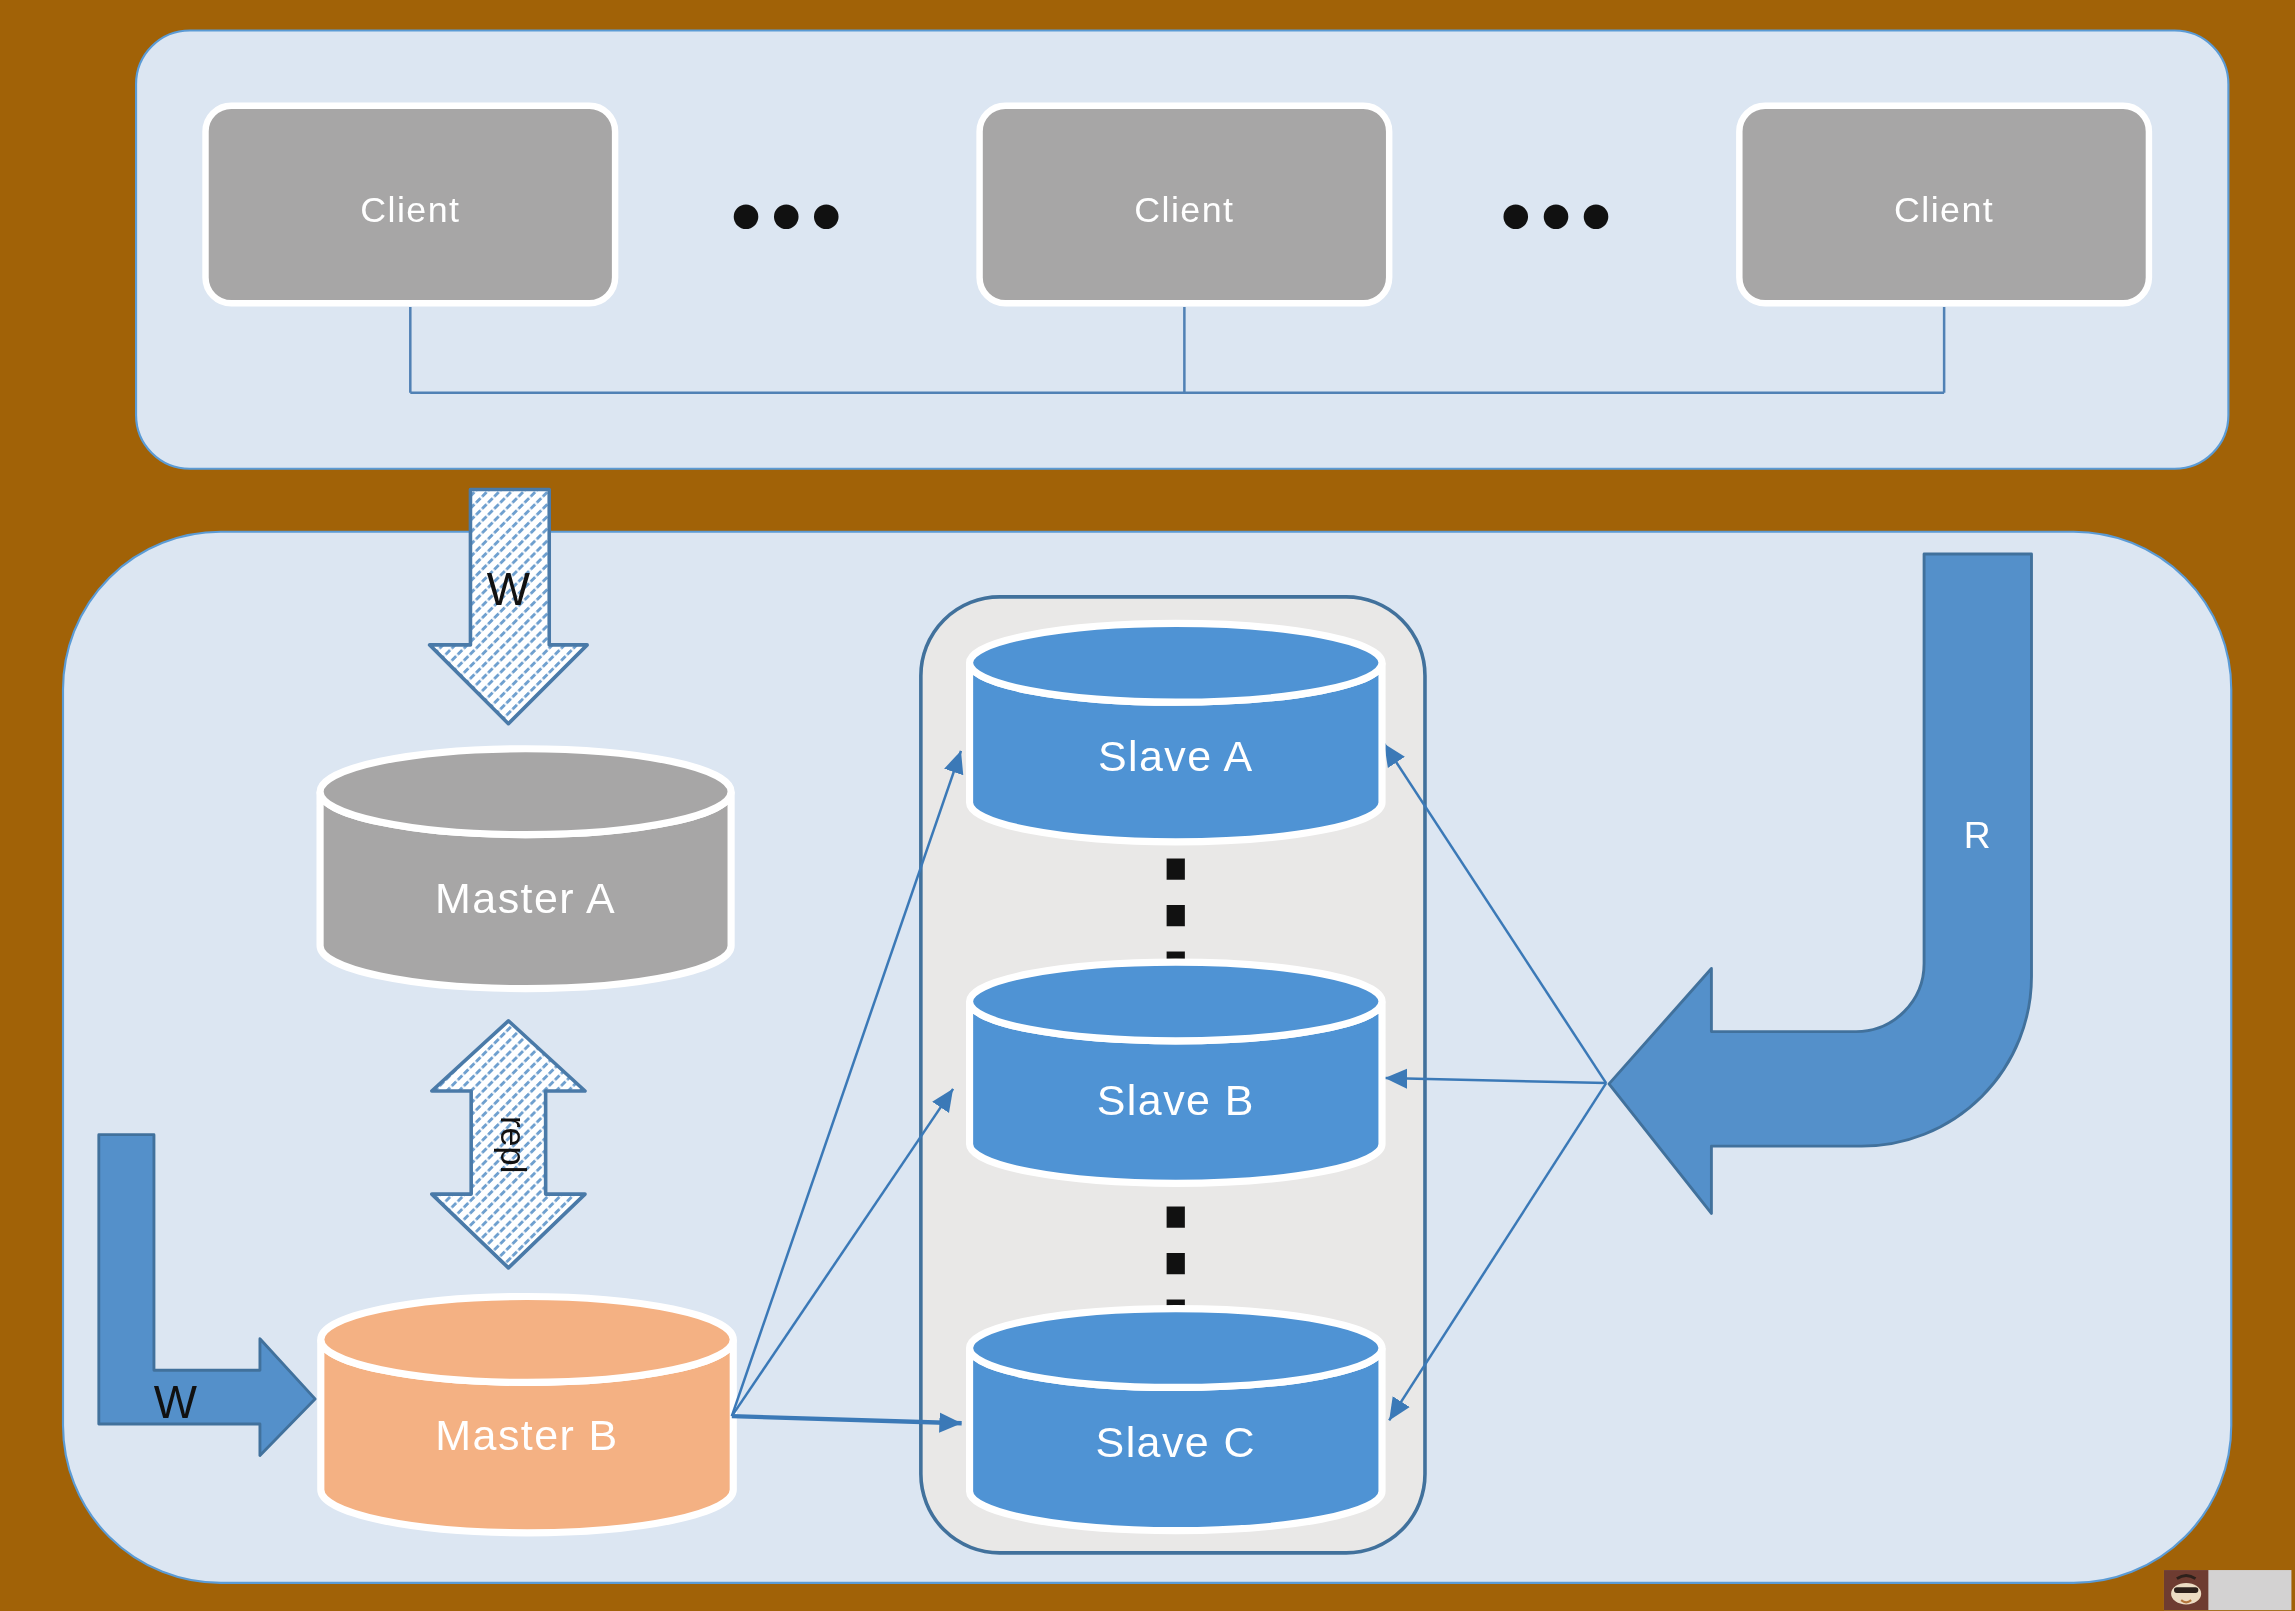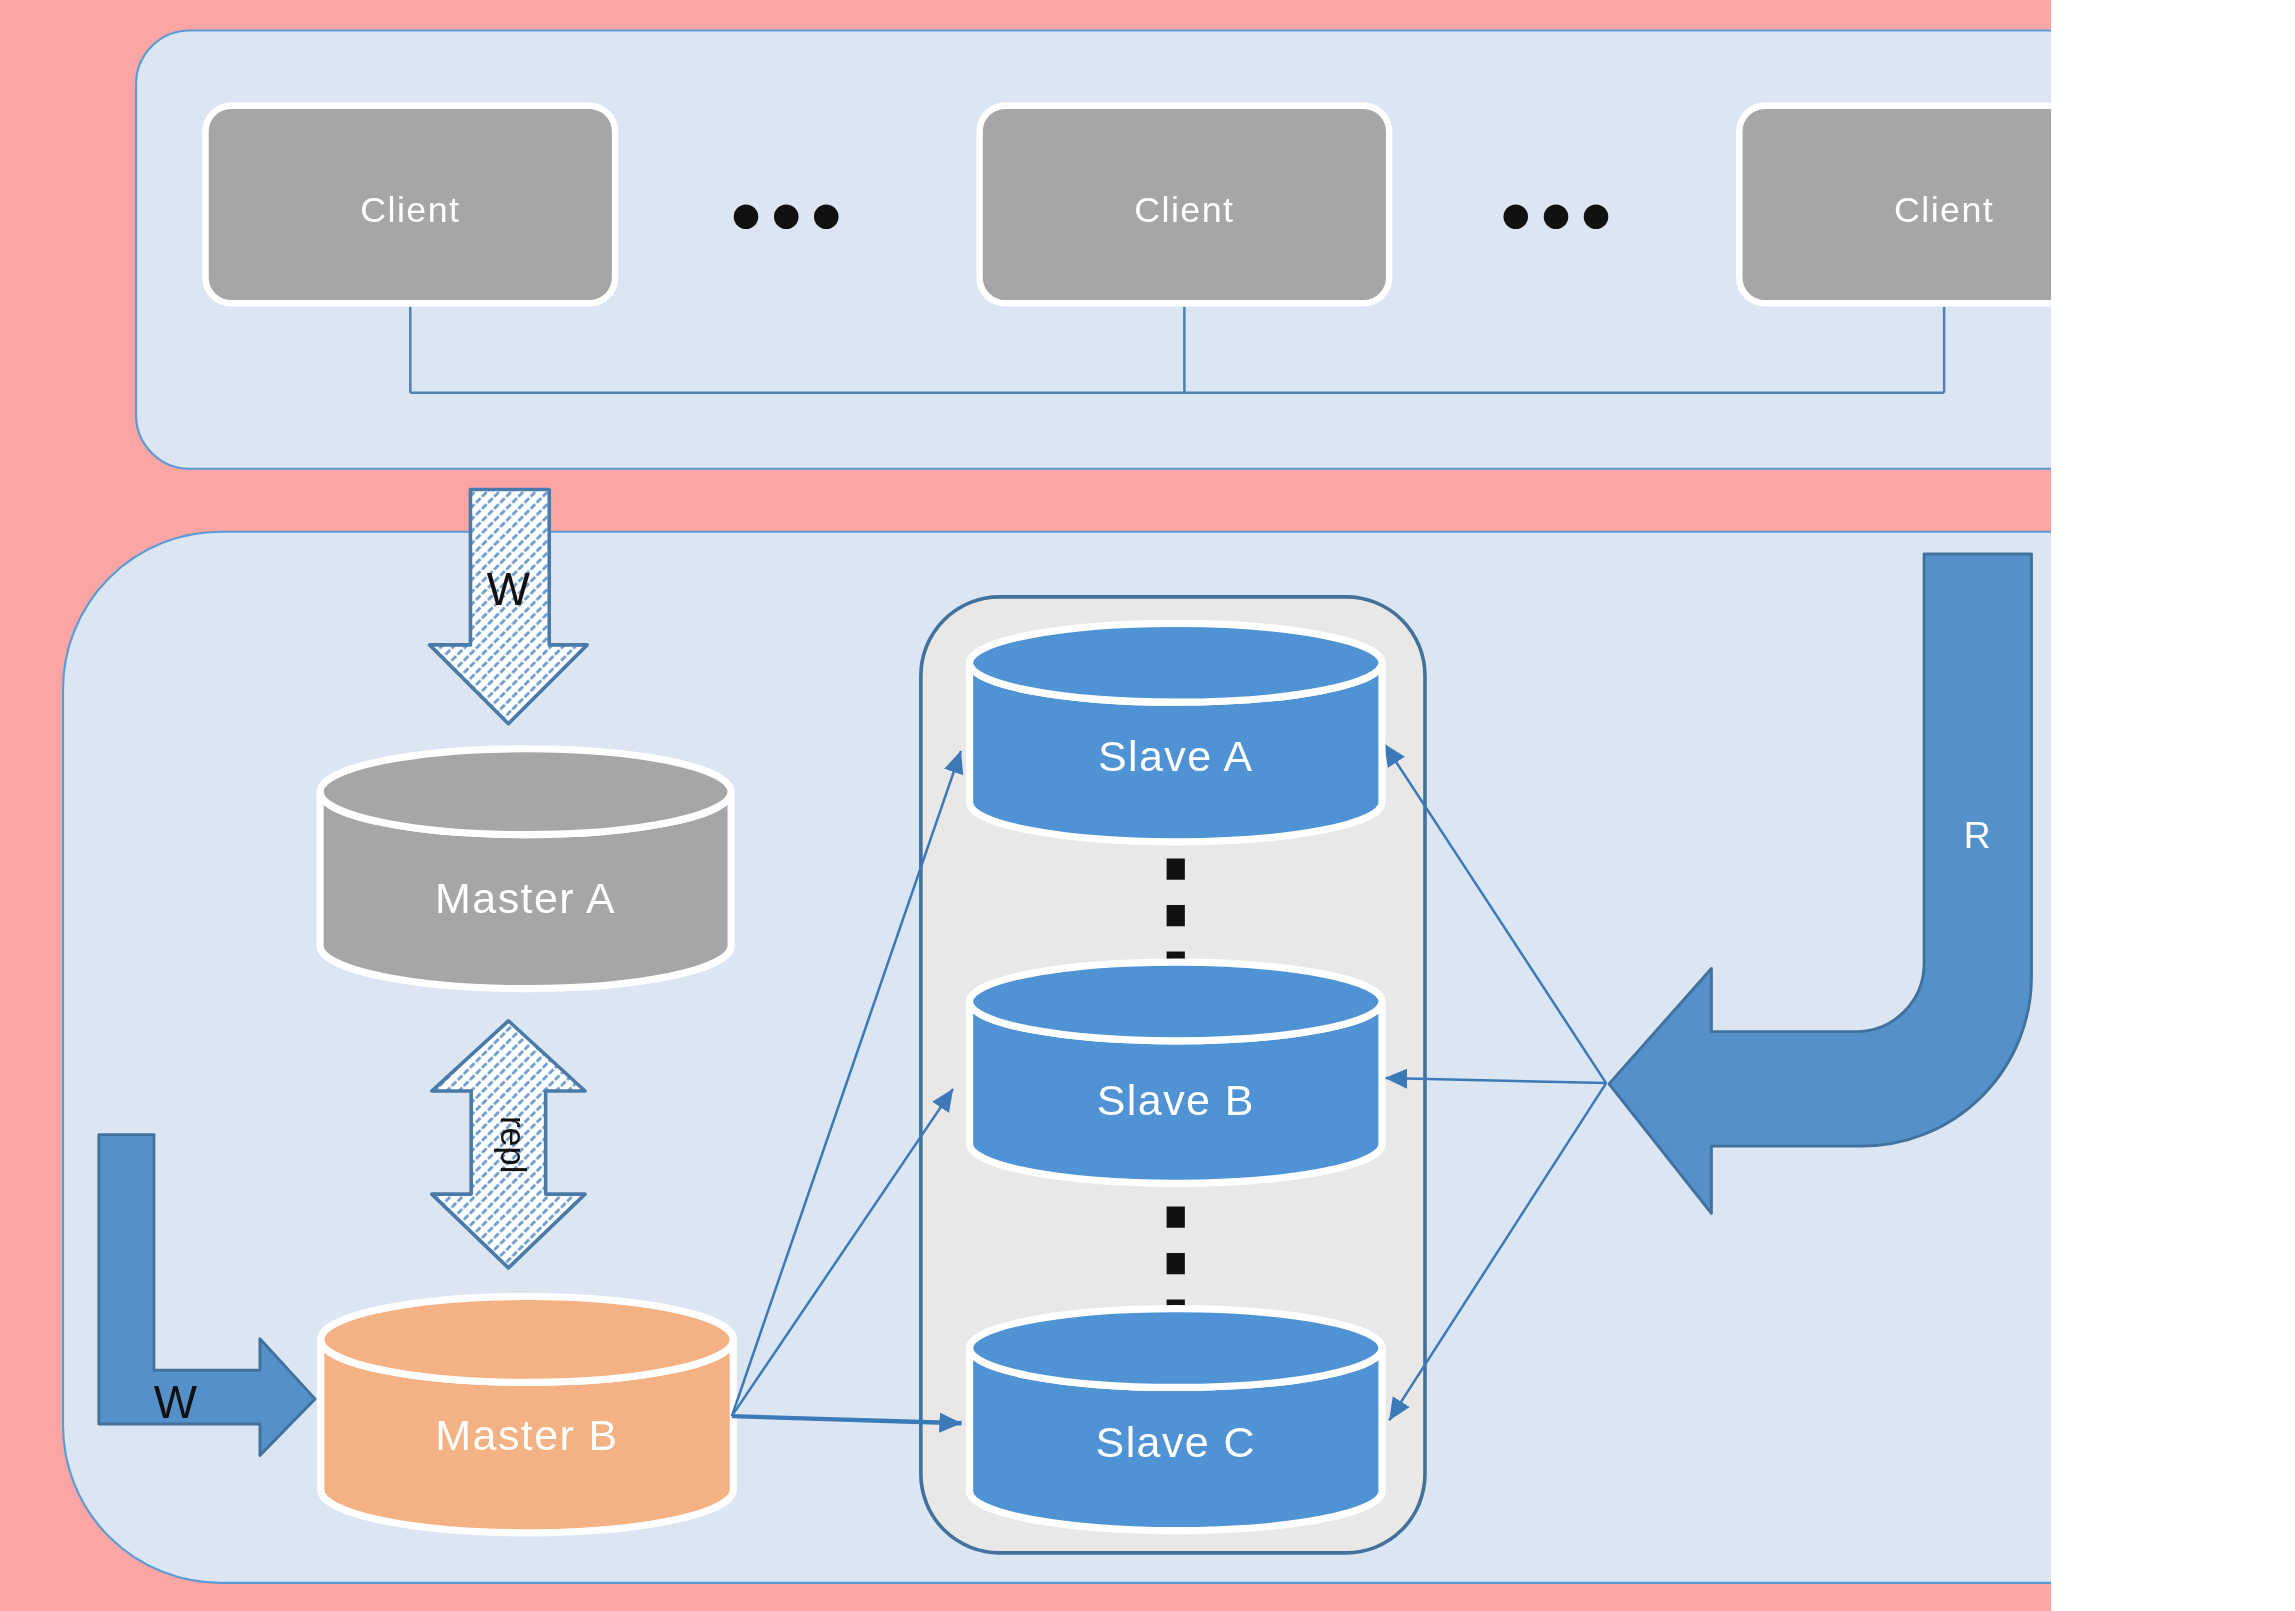--- a/index.html
+++ b/index.html
@@ -1,16 +1,16 @@
 <!DOCTYPE html>
 <html style="--panel_fill: #dce6f2; --panel_border: #5b9bd5; --client_fill: #a7a6a6; --node_border: #ffffff; --master_a_fill: #a7a6a6; --master_b_fill: #f4b183; --slave_fill: #4f93d4; --slave_container_fill: #e9e8e7; --slave_container_border: #41719c; --solid_arrow_fill: #5490ca; --solid_arrow_border: #41719c; --hatch_arrow_border: #4a7aa8; --hatch_line: #6fa0cf; --connector: #3b79b7; --bus: #5081b5; --label_light: #ffffff; --label_dark: #111111; --watermark_bar: #d3d2d2; --watermark_logo: #6e3c31;font-size:11.5px"><head>
 <meta charset="utf-8">
 <style>
   html,body{margin:0;padding:0;background:#ffffff;}
-  .canvas{position:relative;width:2051px;height:1612px;background:#fca5a5;overflow:hidden;
+  .canvas{position:relative;width:2295px;height:1612px;background:#a16207;overflow:hidden;
           font-family:"Liberation Sans", sans-serif;}
   svg{position:absolute;left:0;top:0;}
   text{font-family:"Liberation Sans", sans-serif;}
 
   .panel      {fill:var(--panel_fill);stroke:var(--panel_border);stroke-width:3;}
   .client     {fill:var(--client_fill);stroke:var(--node_border);stroke-width:9;}
   .cyl-gray   {fill:var(--master_a_fill);stroke:var(--node_border);stroke-width:10;}
   .cyl-orange {fill:var(--master_b_fill);stroke:var(--node_border);stroke-width:10;}
   .cyl-blue   {fill:var(--slave_fill);stroke:var(--node_border);stroke-width:10;}
   .container  {fill:var(--slave_container_fill);stroke:var(--slave_container_border);stroke-width:5;}

